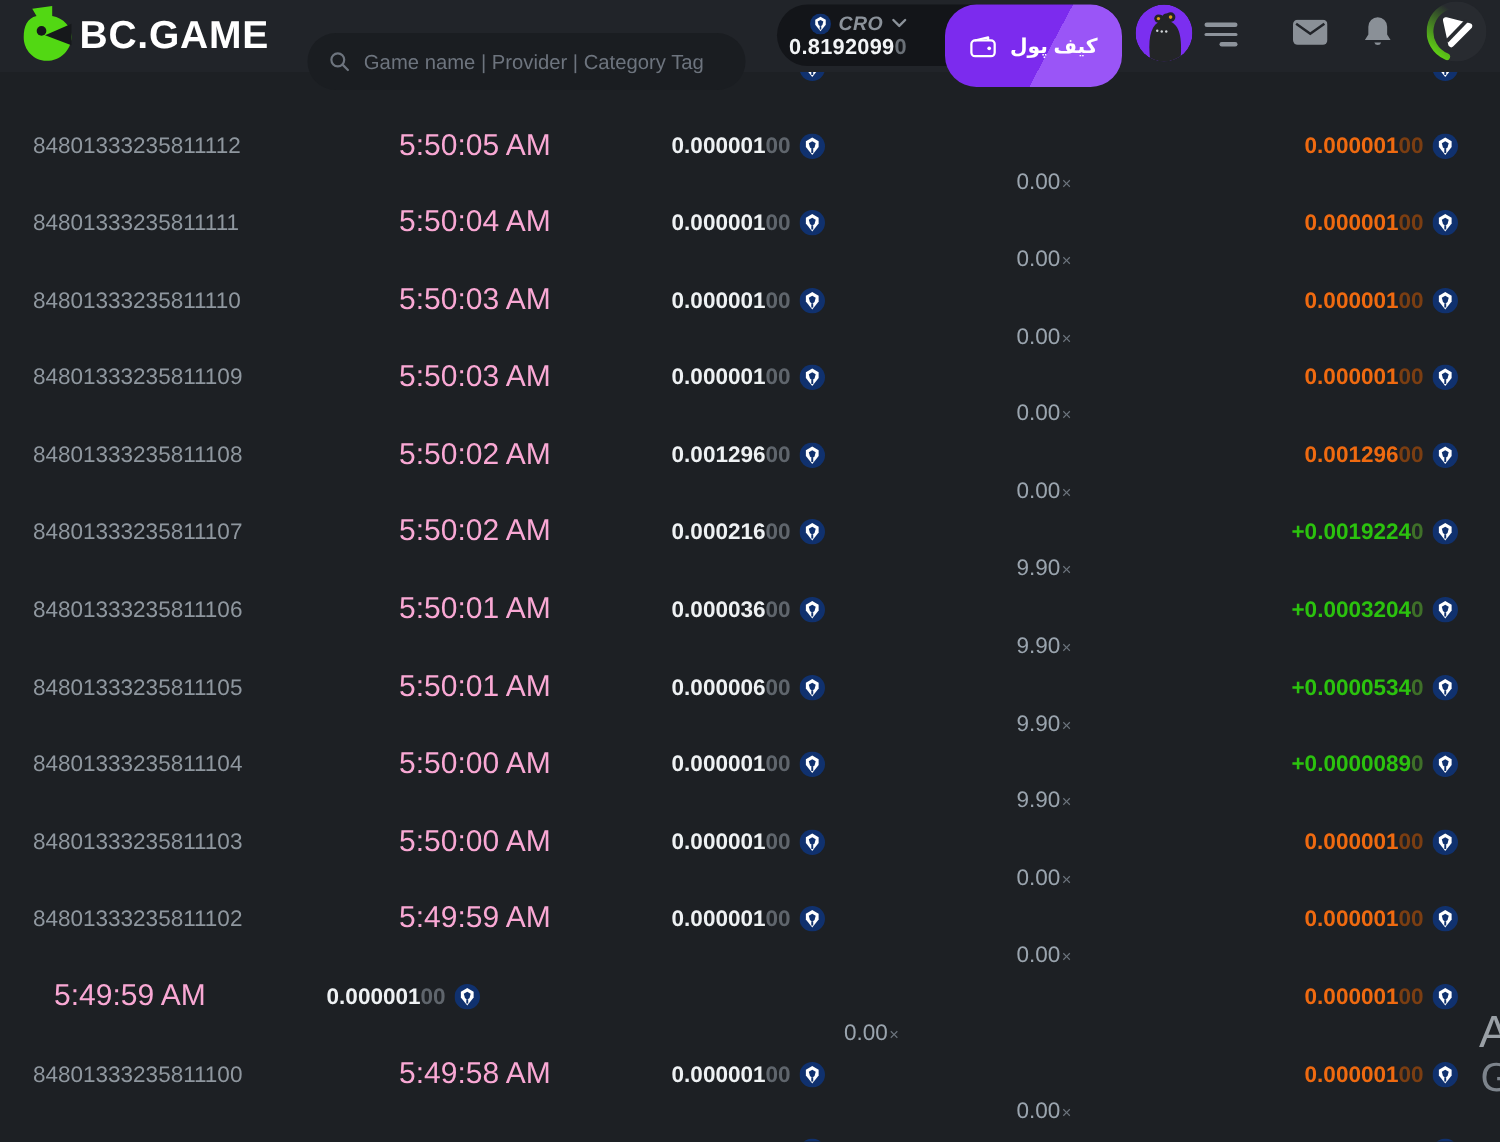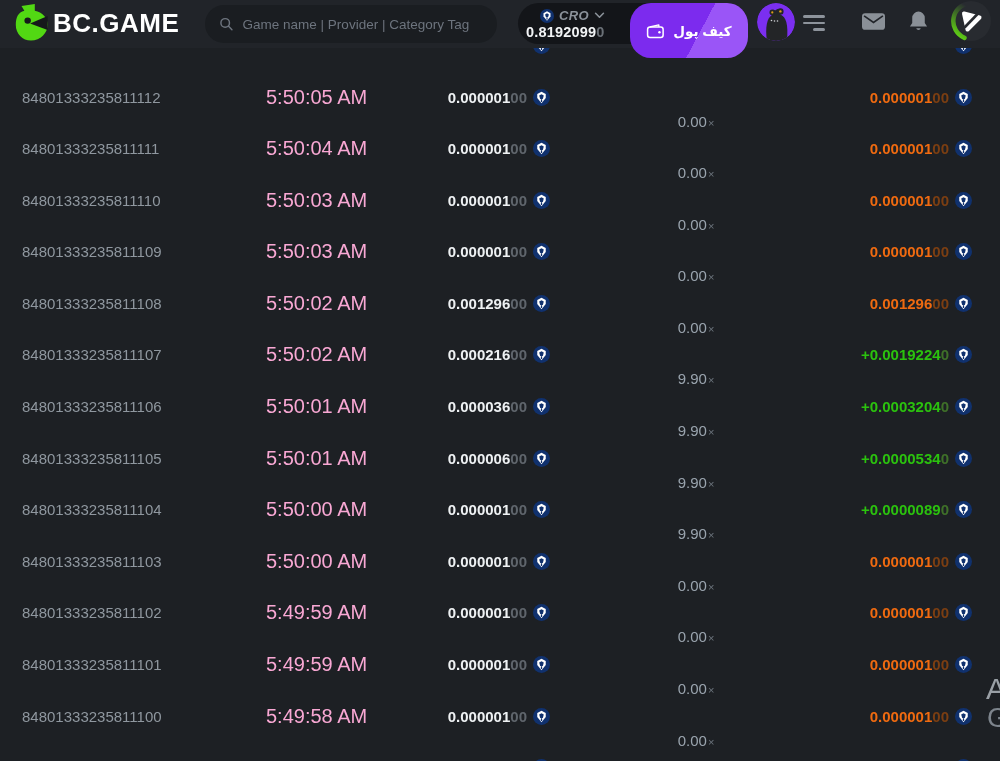--- a/index.html
+++ b/index.html
@@ -12,21 +12,21 @@
 
   
   .header {
     position:absolute; top:0; left:0; width:1000px; height:48px;
     background:var(--header-bg); z-index:20;
   }
   .logo-group { position:absolute; left:12px; top:3px; display:flex; align-items:center; gap:3px; cursor:pointer; }
   .brand-text { color:#fff; font-size:26px; font-weight:800; letter-spacing:.5px; }
 
   .search-pill {
-    position:absolute; left:205px; top:5px; width:292px; height:38px;
+    position:absolute; left:205px; top:22px; width:292px; height:38px;
     background:#1a1d21; border-radius:19px; display:flex; align-items:center;
     padding:0 14px; gap:9px;
   }
   .search-pill input {
     background:transparent; border:none; outline:none; color:#aab1b9;
     font-size:13.5px; width:100%; font-family:inherit;
   }
   .search-pill input::placeholder { color:#6d747e; }
 
   .balance-group {
@@ -398,21 +398,20 @@
     <div class="col-mult"><span>0.00</span><span class="mult-x">×</span></div>
     <div class="col-payout loss">
       <span><span class="pay-main">0.000001</span><span class="pay-dim">00</span></span>
       <svg class="coin" viewBox="0 0 20 20">
               <use href="#cro-coin"></use>
             </svg>
     </div>
   </div>
 
   <div class="row">
-    <div class="col-id">84801333235811101</div>
     <div class="col-time">5:49:59 AM</div>
     <div class="col-bet">
       <span><span>0.000001</span><span class="amt-dim">00</span></span>
       <svg class="coin" viewBox="0 0 20 20">
               <use href="#cro-coin"></use>
             </svg>
     </div>
     <div class="col-mult"><span>0.00</span><span class="mult-x">×</span></div>
     <div class="col-payout loss">
       <span><span class="pay-main">0.000001</span><span class="pay-dim">00</span></span>

